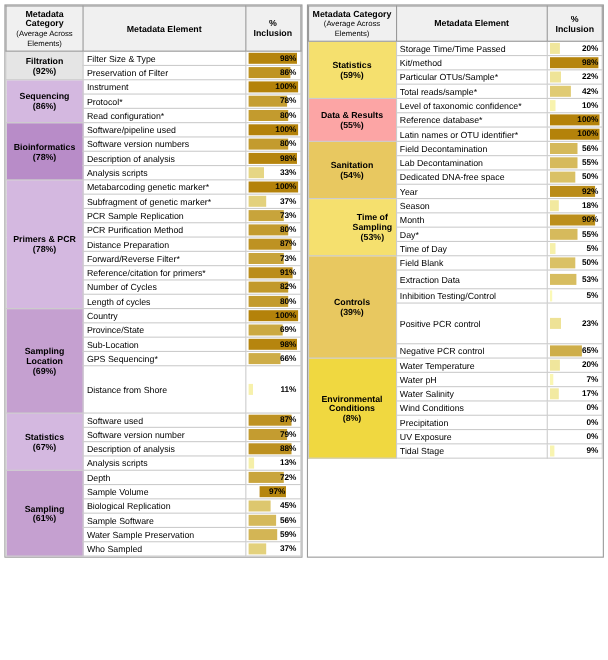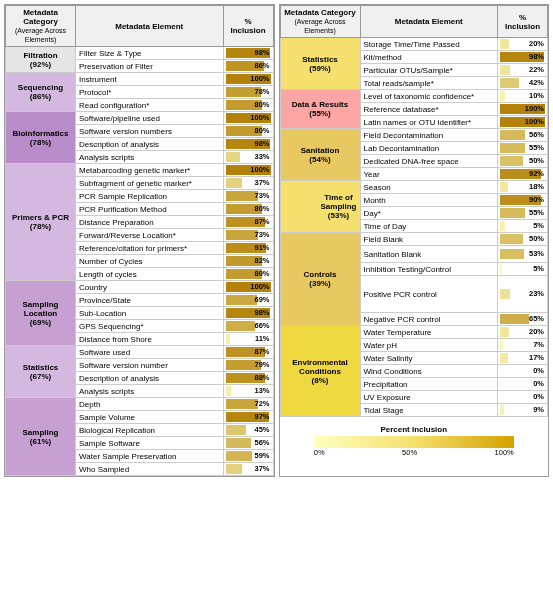--- a/index.html
+++ b/index.html
@@ -269,21 +269,21 @@
           <tr>
             <td class="element-cell">Distance Preparation</td>
             <td class="pct-cell" style="padding: 1px 2px;">
               <div class="pct-bar-container">
                 <div class="pct-bar" style="width: 87%; background-color: rgb(190, 146, 34);"></div>
                 <span class="pct-text">87%</span>
               </div>
             </td>
           </tr>
           <tr>
-            <td class="element-cell">Forward/Reverse Location*</td>
+            <td class="element-cell">Forward/Reverse Filter*</td>
             <td class="pct-cell" style="padding: 1px 2px;">
               <div class="pct-bar-container">
                 <div class="pct-bar" style="width: 73%; background-color: rgb(200, 164, 59);"></div>
                 <span class="pct-text">73%</span>
               </div>
             </td>
           </tr>
           <tr>
             <td class="element-cell">Reference/citation for primers*</td>
             <td class="pct-cell" style="padding: 1px 2px;">
@@ -343,21 +343,21 @@
             <td class="element-cell">GPS Sequencing*</td>
             <td class="pct-cell" style="padding: 1px 2px;">
               <div class="pct-bar-container">
                 <div class="pct-bar" style="width: 66%; background-color: rgb(206, 173, 72);"></div>
                 <span class="pct-text">66%</span>
               </div>
             </td>
           </tr>
           <tr>
             <td class="element-cell">Distance from Shore</td>
-            <td class="pct-cell" style="padding: 1px 2px;">
+            <td class="pct-cell" style="padding: 16px 2px;">
               <div class="pct-bar-container">
                 <div class="pct-bar" style="width: 11%; background-color: rgb(247, 241, 172);"></div>
                 <span class="pct-text">11%</span>
               </div>
             </td>
           </tr>
           <tr>
             <td rowspan="4" class="cat-cell cat-sequencing"><strong>Statistics</strong><br>(67%)</td>
             <td class="element-cell">Software used</td>
             <td class="pct-cell" style="padding: 1px 2px;">
@@ -399,21 +399,21 @@
             <td class="element-cell">Depth</td>
             <td class="pct-cell" style="padding: 1px 2px;">
               <div class="pct-bar-container">
                 <div class="pct-bar" style="width: 72%; background-color: rgb(201, 165, 61);"></div>
                 <span class="pct-text">72%</span>
               </div>
             </td>
           </tr>
           <tr>
             <td class="element-cell">Sample Volume</td>
-            <td class="pct-cell" style="padding: 1px 2px;">
+            <td class="pct-cell" style="padding: 1px 12px;">
               <div class="pct-bar-container">
                 <div class="pct-bar" style="width: 97%; background-color: rgb(182, 134, 15);"></div>
                 <span class="pct-text">97%</span>
               </div>
             </td>
           </tr>
           <tr>
             <td class="element-cell">Biological Replication</td>
             <td class="pct-cell" style="padding: 1px 2px;">
               <div class="pct-bar-container">
@@ -613,21 +613,21 @@
             <td rowspan="5" class="cat-cell cat-controls"><strong>Controls</strong><br>(39%)</td>
             <td class="element-cell">Field Blank</td>
             <td class="pct-cell" style="padding: 1px 2px;">
               <div class="pct-bar-container">
                 <div class="pct-bar" style="width: 50%; background-color: rgb(218, 193, 101);"></div>
                 <span class="pct-text">50%</span>
               </div>
             </td>
           </tr>
           <tr>
-            <td class="element-cell">Sanitation Blank</td>
+            <td class="element-cell">Extraction Data</td>
             <td class="pct-cell" style="padding: 3px 2px;">
               <div class="pct-bar-container">
                 <div class="pct-bar" style="width: 53%; background-color: rgb(215, 189, 96);"></div>
                 <span class="pct-text">53%</span>
               </div>
             </td>
           </tr>
           <tr>
             <td class="element-cell">Inhibition Testing/Control</td>
             <td class="pct-cell" style="padding: 1px 2px;">
@@ -715,23 +715,14 @@
             <td class="pct-cell" style="padding: 1px 2px;">
               <div class="pct-bar-container">
                 <div class="pct-bar" style="width: 9%; background-color: rgb(248, 244, 176);"></div>
                 <span class="pct-text">9%</span>
               </div>
             </td>
           </tr>
         </tbody>
     </table>
 
-    <div class="legend-container">
-      <div class="legend-title">Percent Inclusion</div>
-      <div class="legend-gradient"></div>
-      <div class="legend-labels">
-        <span>0%</span>
-        <span>50%</span>
-        <span>100%</span>
-      </div>
-    </div>
   </div>
 </div>
 
 </body></html>

